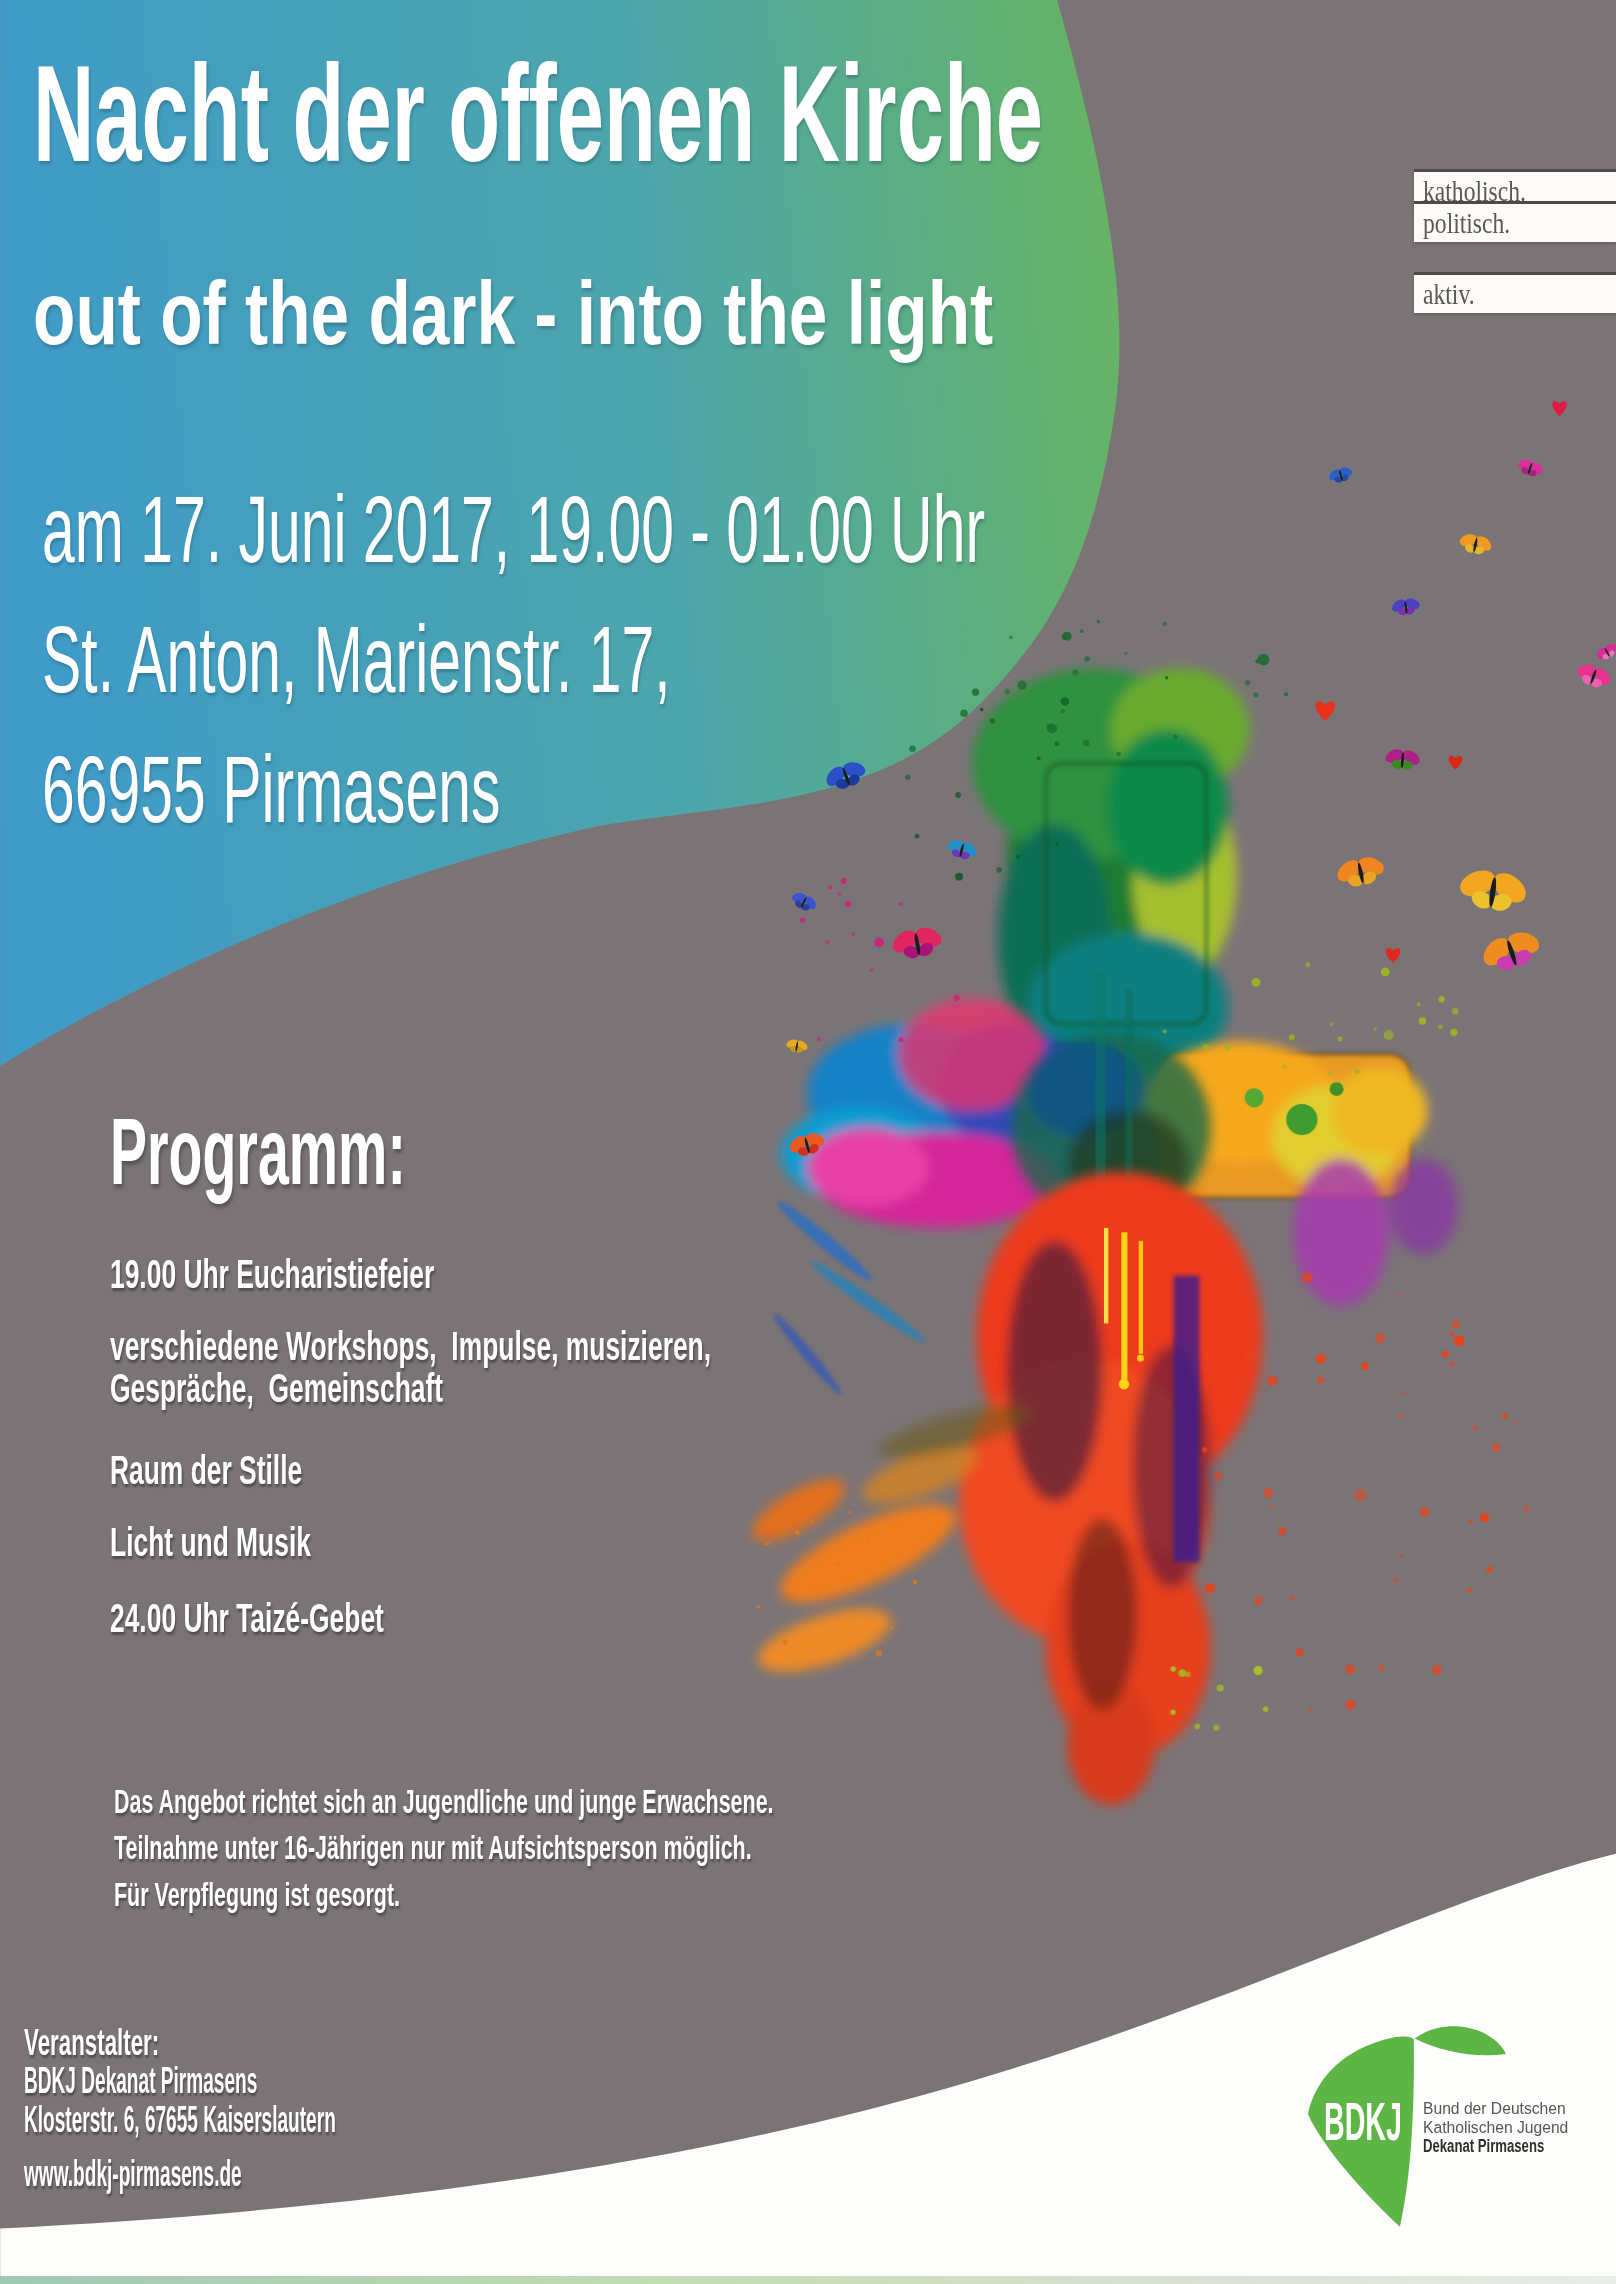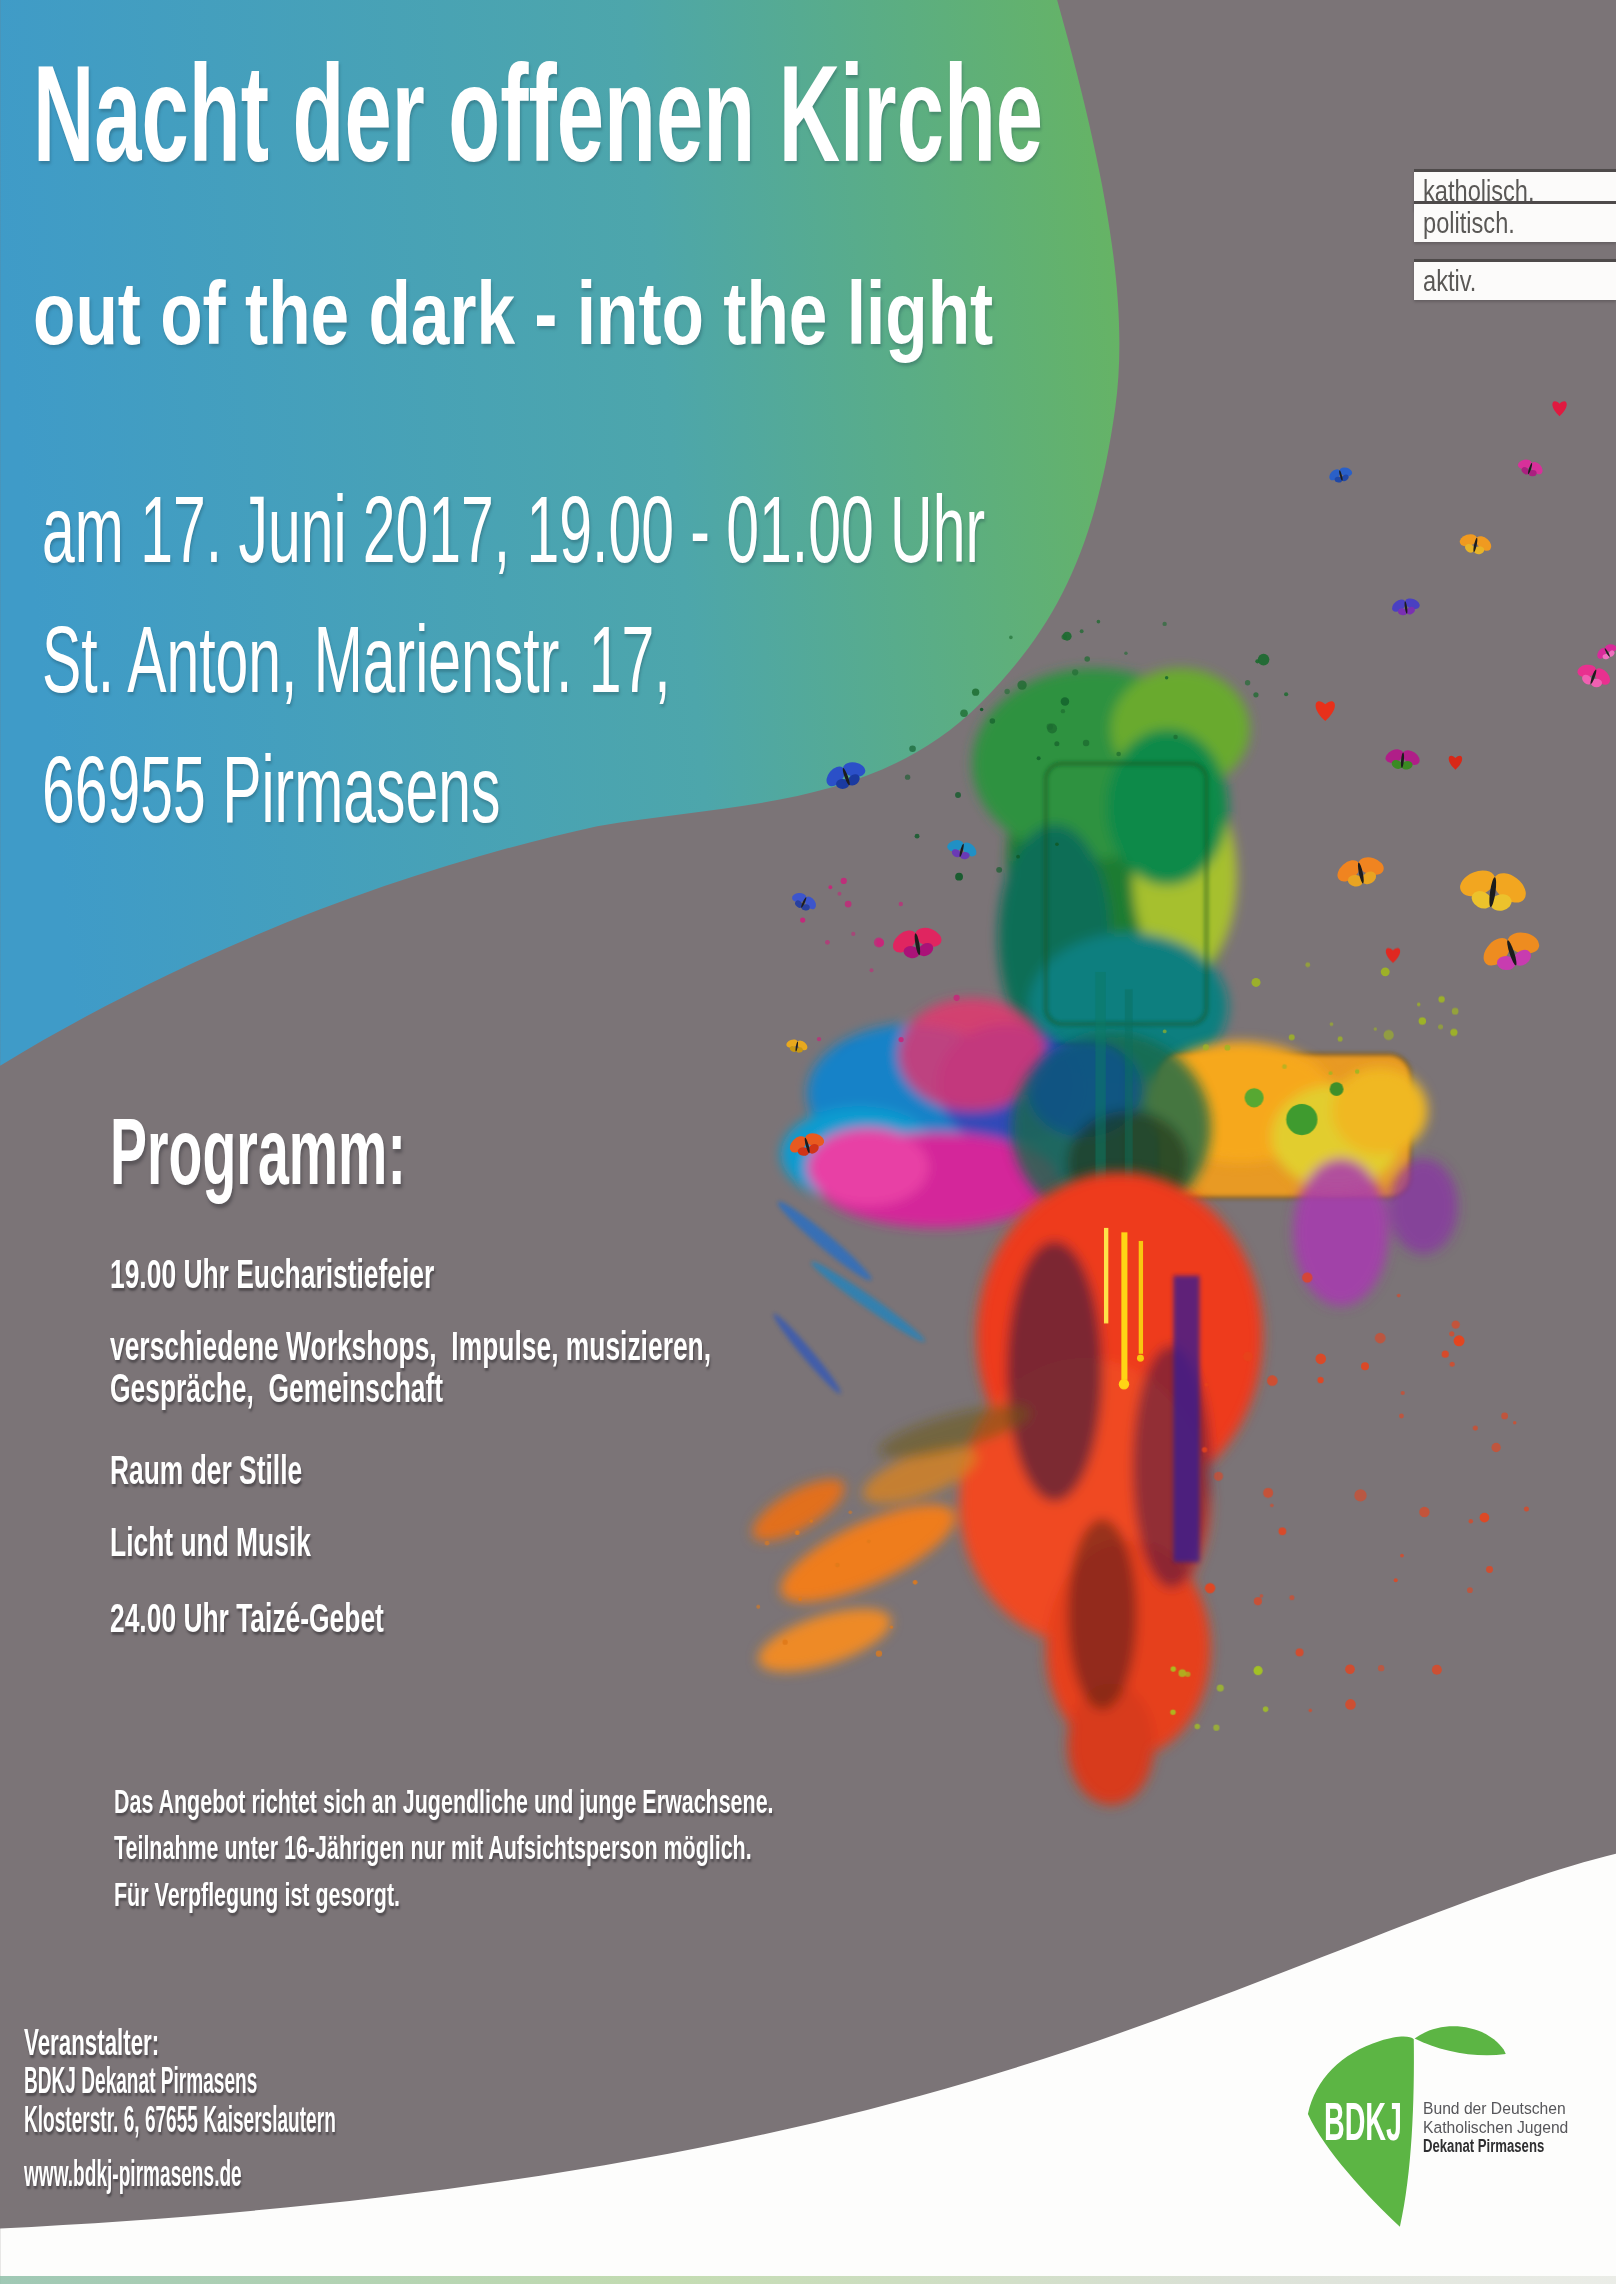--- a/index.html
+++ b/index.html
@@ -12,20 +12,21 @@
     position:absolute; white-space:pre; transform-origin:0 0; color:#fff;
     font-family:"Liberation Sans",sans-serif; line-height:1;
   }
   .shadow-big{text-shadow:2.6px 3.5px 4.3px rgba(30,28,34,.35);}
   .shadow-sm{text-shadow:1.7px 2.6px 2.6px rgba(32,28,34,.45);}
   .shadow-blob{text-shadow:1.7px 2.6px 3.5px rgba(20,55,70,.28);}
   .badge{
     position:absolute; left:1414px; width:202px; height:38px;
     background:#fcfbfa; border-top:3.5px solid #4e4a4a;
     box-shadow:0 1.7px 2.6px rgba(0,0,0,.18);
+    font-family:Liberation Serif, serif;
   }
   .badge span{
     display:inline-block; transform:scaleX(.80); transform-origin:0 50%;
     font-size:29.5px; color:#5a5856; line-height:38px; padding-left:11.3px;
     white-space:pre;
   }
   #credit{
     position:absolute; right:10.4px; top:1619px; height:234px;
     writing-mode:vertical-rl; transform:rotate(180deg);
     font-size:12px; color:#fff; letter-spacing:0.2px;
@@ -402,21 +403,21 @@
   <div class="cl shadow-blob" style="left:42px; top:482px; font-size:95px; transform:scaleX(.62);">am 17. Juni 2017, 19.00 - 01.00 Uhr</div>
   <div class="cl shadow-blob" style="left:42px; top:612px; font-size:95px; transform:scaleX(.62);">St. Anton, Marienstr. 17,</div>
   <div class="cl shadow-blob" style="left:42px; top:742px; font-size:95px; transform:scaleX(.62);">66955 Pirmasens</div>
 
   <div class="badge" style="top:169px;">
     <span>katholisch.</span>
   </div>
   <div class="badge" style="top:201px;">
     <span>politisch.</span>
   </div>
-  <div class="badge" style="top:259px;">
+  <div class="badge" style="top:272px;">
     <span>aktiv.</span>
   </div>
 
   <div class="cl shadow-big" style="left:110px; top:1105px; font-size:94px; font-weight:700; transform:scaleX(.59);">Programm:</div>
   <div class="cl shadow-sm" style="left:110px; top:1254px; font-size:40px; font-weight:700; transform:scaleX(.66);">19.00 Uhr Eucharistiefeier</div>
   <div class="cl shadow-sm" style="left:110px; top:1326px; font-size:40px; font-weight:700; transform:scaleX(.66);">verschiedene Workshops,  Impulse, musizieren,</div>
   <div class="cl shadow-sm" style="left:110px; top:1368px; font-size:40px; font-weight:700; transform:scaleX(.66);">Gespräche,  Gemeinschaft</div>
   <div class="cl shadow-sm" style="left:110px; top:1450px; font-size:40px; font-weight:700; transform:scaleX(.66);">Raum der Stille</div>
   <div class="cl shadow-sm" style="left:110px; top:1522px; font-size:40px; font-weight:700; transform:scaleX(.66);">Licht und Musik</div>
   <div class="cl shadow-sm" style="left:110px; top:1598px; font-size:40px; font-weight:700; transform:scaleX(.66);">24.00 Uhr Taizé-Gebet</div>

